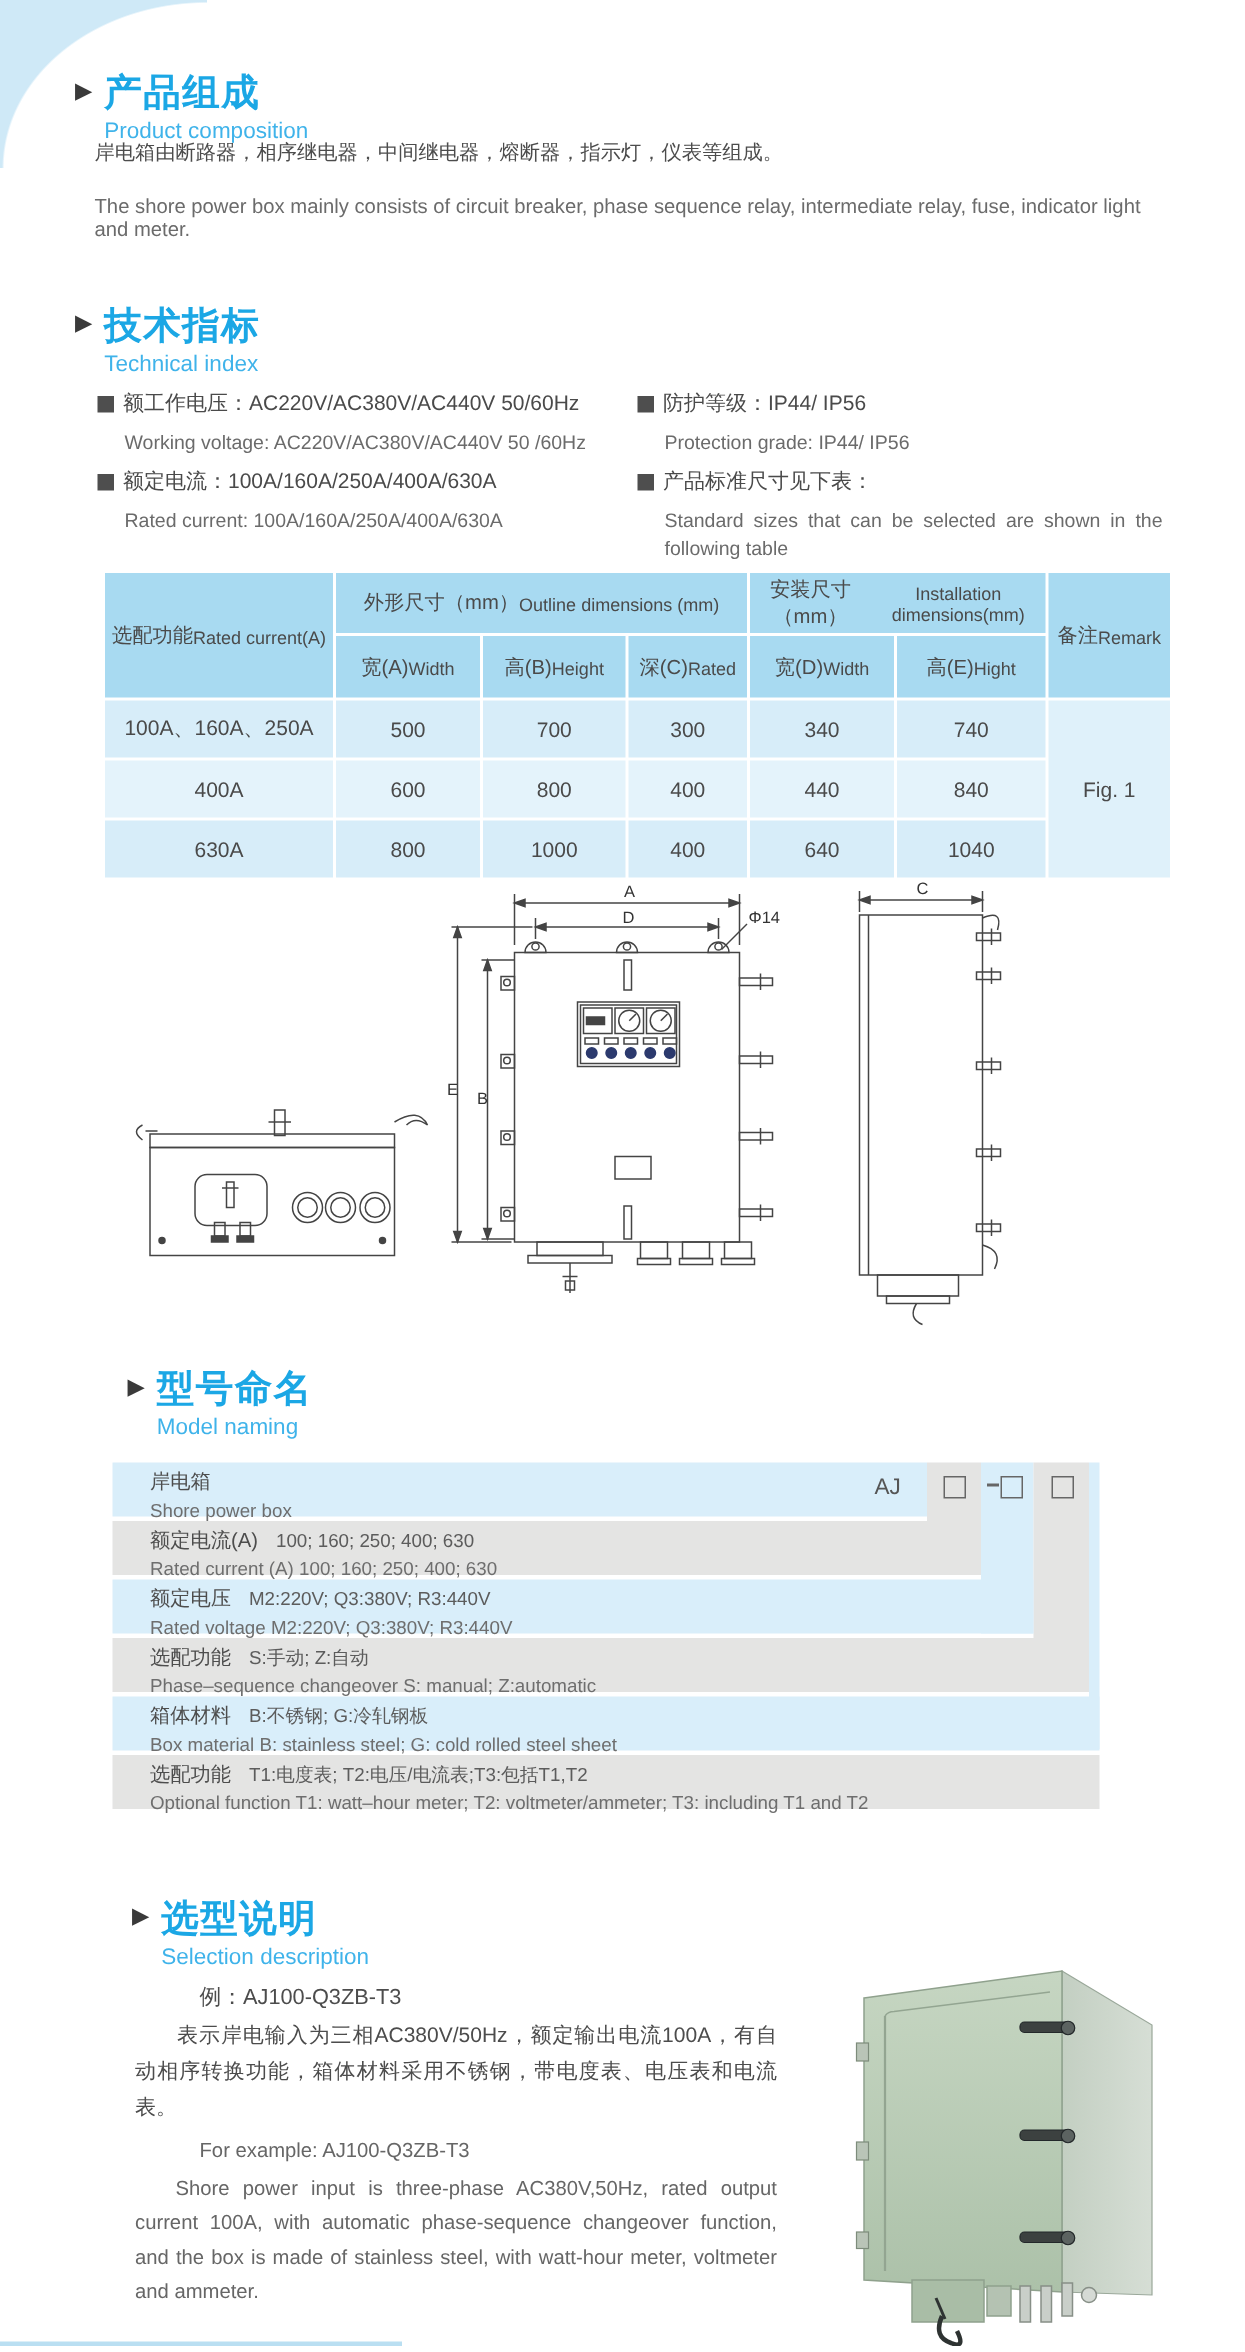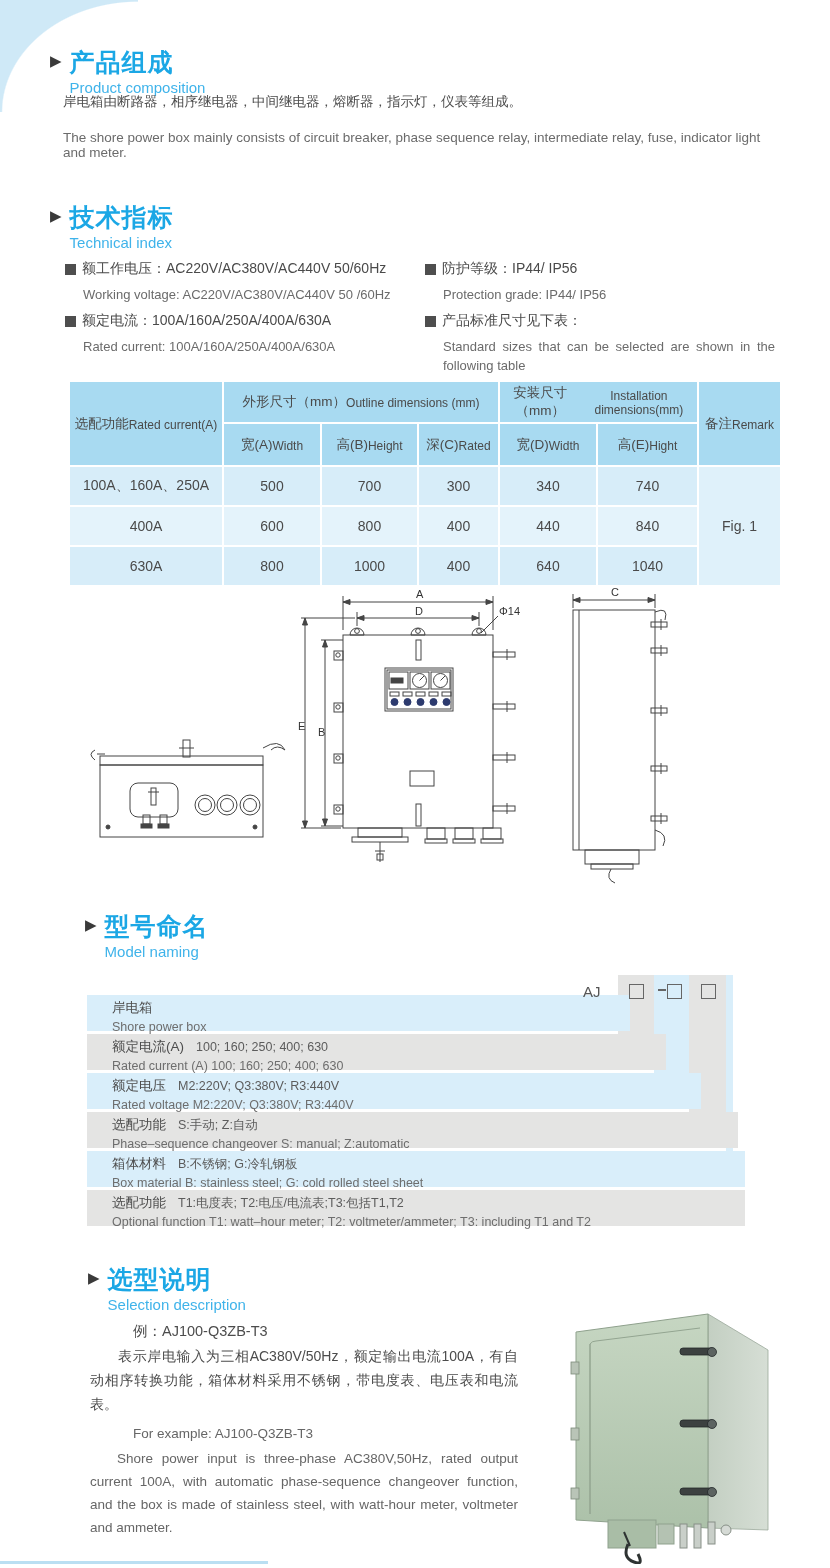--- a/index.html
+++ b/index.html
@@ -27,21 +27,21 @@
   .dim-table .cell{display:flex;flex-direction:row;align-items:center;justify-content:center;text-align:center;}
   .hd{background:#a8daf1;color:#4a4a4a;}
   .hd .cn{font-size:13.5px;}
   .hd .en{font-size:12px;margin-top:2px;}
   .bd{font-size:14px;color:#4a4a4a;}
   .rowA{background:#d7edf9;}
   .rowB{background:#e4f3fb;}
   .remarkcol{background:#dff1fa;}
   
   .mn{left:75px;top:975px;width:658px;height:230px;}
-  .mn .bar{position:absolute;left:12px;margin-top:20px;}
+  .mn .bar{position:absolute;left:0;}
   .mn .blue{background:#d9eefa;}
   .mn .gray{background:#e4e4e3;}
   .mn .strip{position:absolute;top:0;}
   .mn .rowtxt{position:absolute;left:25px;right:10px;}
   .mn .l1{font-size:13.5px;color:#4d4d4d;margin-top:4px;white-space:nowrap;}
   .mn .l1 .det{font-size:12.5px;color:#5c5c5c;margin-left:12px;}
   .mn .l2{font-size:12.5px;color:#6e6e6e;margin-top:3px;white-space:nowrap;}
   .codes{position:absolute;top:0;height:36px;left:0;width:658px;}
   .codes .aj{position:absolute;left:508px;top:8px;font-size:15px;color:#555;}
   .codebox{position:absolute;top:9px;width:13px;height:13px;border:1.5px solid #666;background:transparent;}

